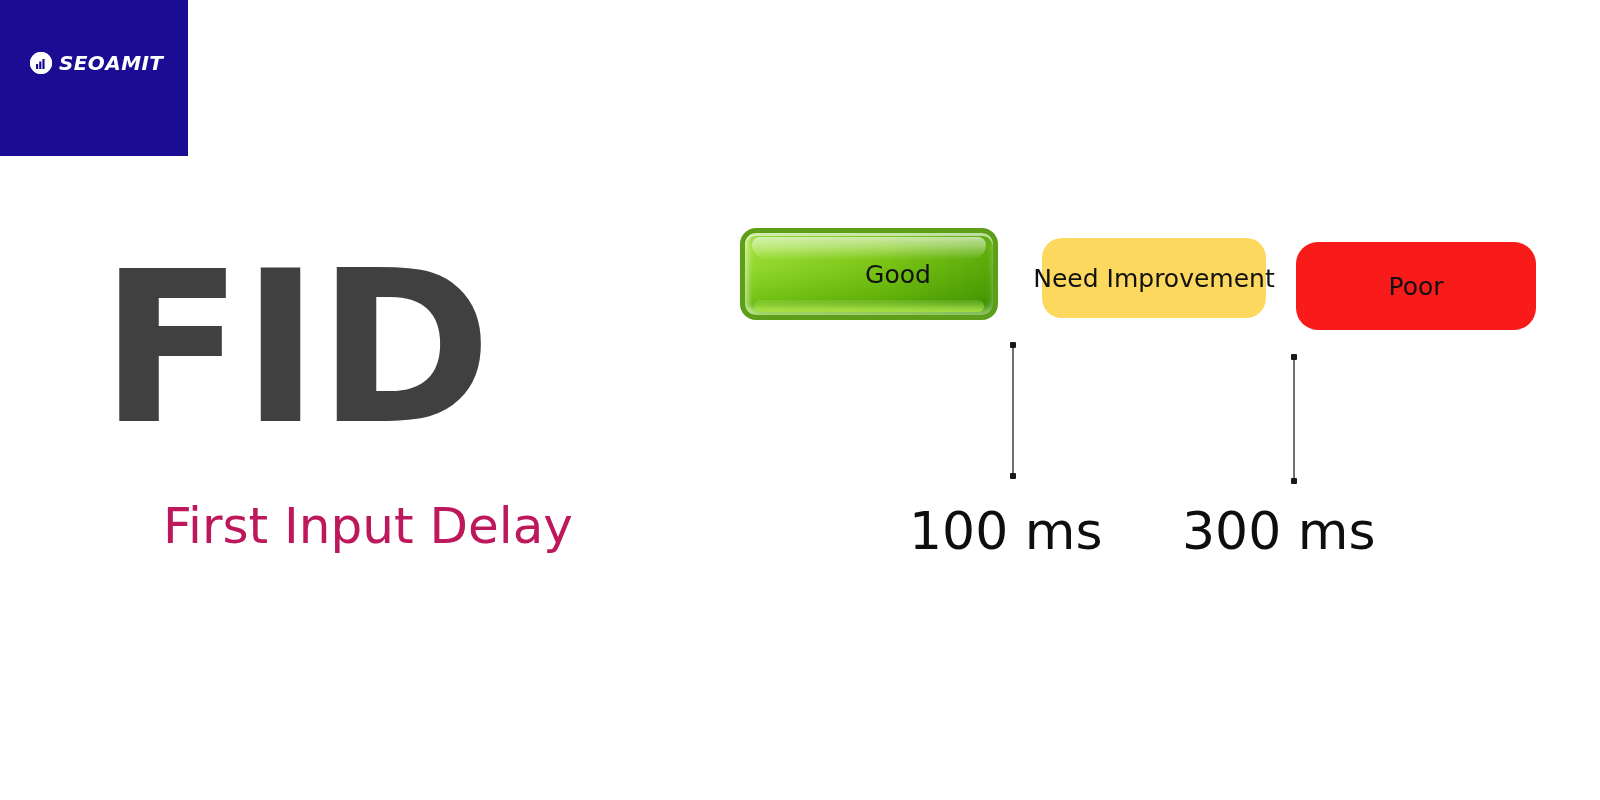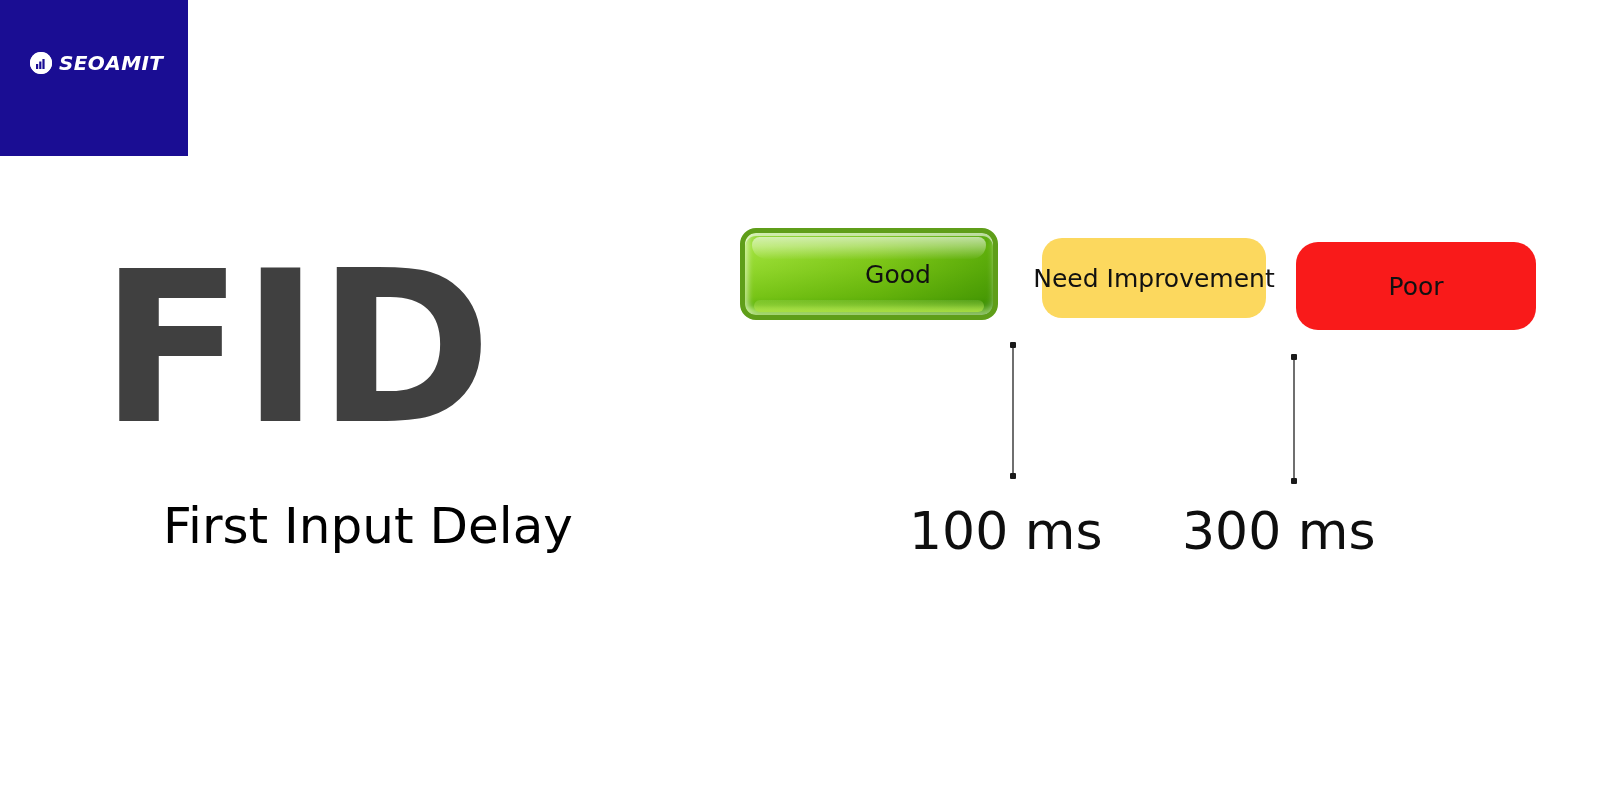--- a/index.html
+++ b/index.html
@@ -68,21 +68,21 @@
     white-space: nowrap;
   }
   .metric-name {
     position: absolute;
     left: 163px;
     top: 498px;
     font-family: "DejaVu Sans", sans-serif;
     font-weight: 400;
     font-size: 50px;
     line-height: 1.15;
-    color: #000000;
+    color: #be185d;
     white-space: nowrap;
   }
 
   
   .scale {
     position: absolute;
     left: 720px;
     top: 220px;
     width: 830px;
     height: 110px;

